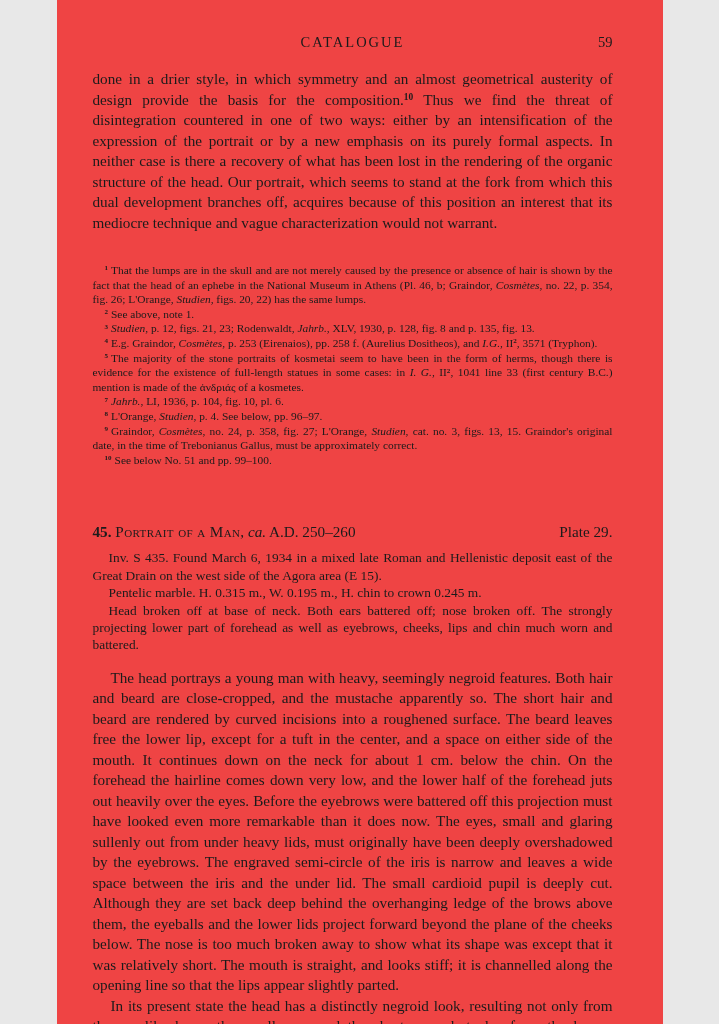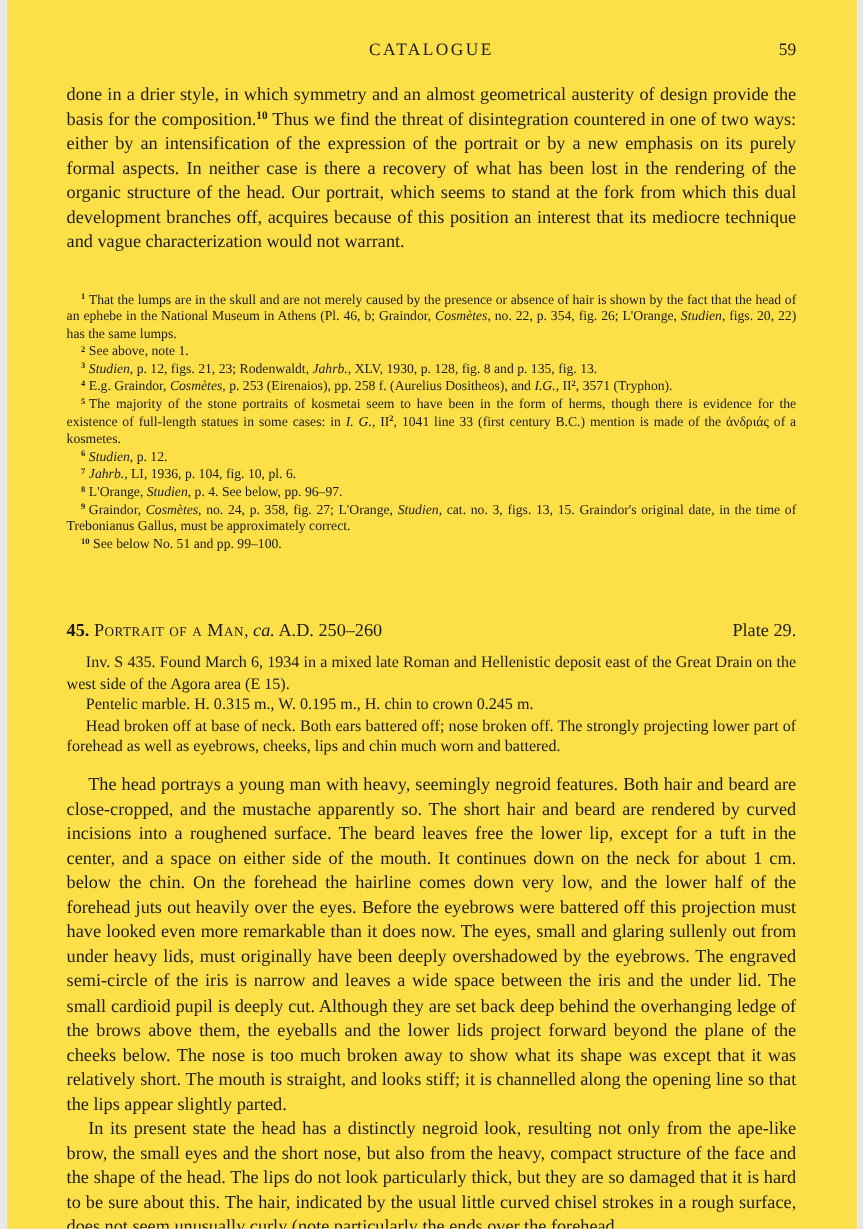--- a/index.html
+++ b/index.html
@@ -1,24 +1,24 @@
 <!DOCTYPE html>
 <html><head>
 <meta charset="utf-8">
 <style>
   html,body{margin:0;padding:0;background:#e8e8e8;}
   .page{
     position:relative;
-    width:708px;height:1024px;
+    width:606px;height:1024px;
     margin:0 auto;
-    background:#fde047;
+    background:#ef4444;
     color:#1b1b1b;
     font-family:"Liberation Serif","DejaVu Serif",serif;
     box-sizing:border-box;
-    padding:34px 50px 0 50px;
+    padding:34px 50px 0 36px;
     overflow:hidden;
   }
   .running-head{
     position:relative;
     text-align:center;
     font-size:14.5px;
     letter-spacing:2px;
     margin-bottom:18px;
   }
   .page-num{
@@ -85,21 +85,20 @@
       <p><sup class="fn-num">1</sup><span><span>That the lumps are in the skull and are not merely caused by the presence or absence of hair is shown by the fact that the head of an ephebe in the National Museum in Athens (Pl. 46, b; Graindor, </span><span class="seg-i">Cosmètes</span><span>, no. 22, p. 354, fig. 26; L'Orange, </span><span class="seg-i">Studien</span><span>, figs. 20, 22) has the same lumps.</span></span></p>
 
       <p><sup class="fn-num">2</sup><span><span>See above, note 1.</span></span></p>
 
       <p><sup class="fn-num">3</sup><span><span class="seg-i">Studien</span><span>, p. 12, figs. 21, 23; Rodenwaldt, </span><span class="seg-i">Jahrb.</span><span>, XLV, 1930, p. 128, fig. 8 and p. 135, fig. 13.</span></span></p>
 
       <p><sup class="fn-num">4</sup><span><span>E.g. Graindor, </span><span class="seg-i">Cosmètes</span><span>, p. 253 (Eirenaios), pp. 258 f. (Aurelius Dositheos), and </span><span class="seg-i">I.G.</span><span>, II</span><sup>2</sup><span>, 3571 (Tryphon).</span></span></p>
 
       <p><sup class="fn-num">5</sup><span><span>The majority of the stone portraits of kosmetai seem to have been in the form of herms, though there is evidence for the existence of full-length statues in some cases: in </span><span class="seg-i">I. G.</span><span>, II</span><sup>2</sup><span>, 1041 line 33 (first century B.C.) mention is made of the ἀνδριάς of a kosmetes.</span></span></p>
 
-      <p><sup class="fn-num">6</sup><span><span class="seg-i">Studien</span><span>, p. 12.</span></span></p>
 
       <p><sup class="fn-num">7</sup><span><span class="seg-i">Jahrb.</span><span>, LI, 1936, p. 104, fig. 10, pl. 6.</span></span></p>
 
       <p><sup class="fn-num">8</sup><span><span>L'Orange, </span><span class="seg-i">Studien</span><span>, p. 4. See below, pp. 96–97.</span></span></p>
 
       <p><sup class="fn-num">9</sup><span><span>Graindor, </span><span class="seg-i">Cosmètes</span><span>, no. 24, p. 358, fig. 27; L'Orange, </span><span class="seg-i">Studien</span><span>, cat. no. 3, figs. 13, 15. Graindor's original date, in the time of Trebonianus Gallus, must be approximately correct.</span></span></p>
 
       <p><sup class="fn-num">10</sup><span><span>See below No. 51 and pp. 99–100.</span></span></p>
     </div>
 

